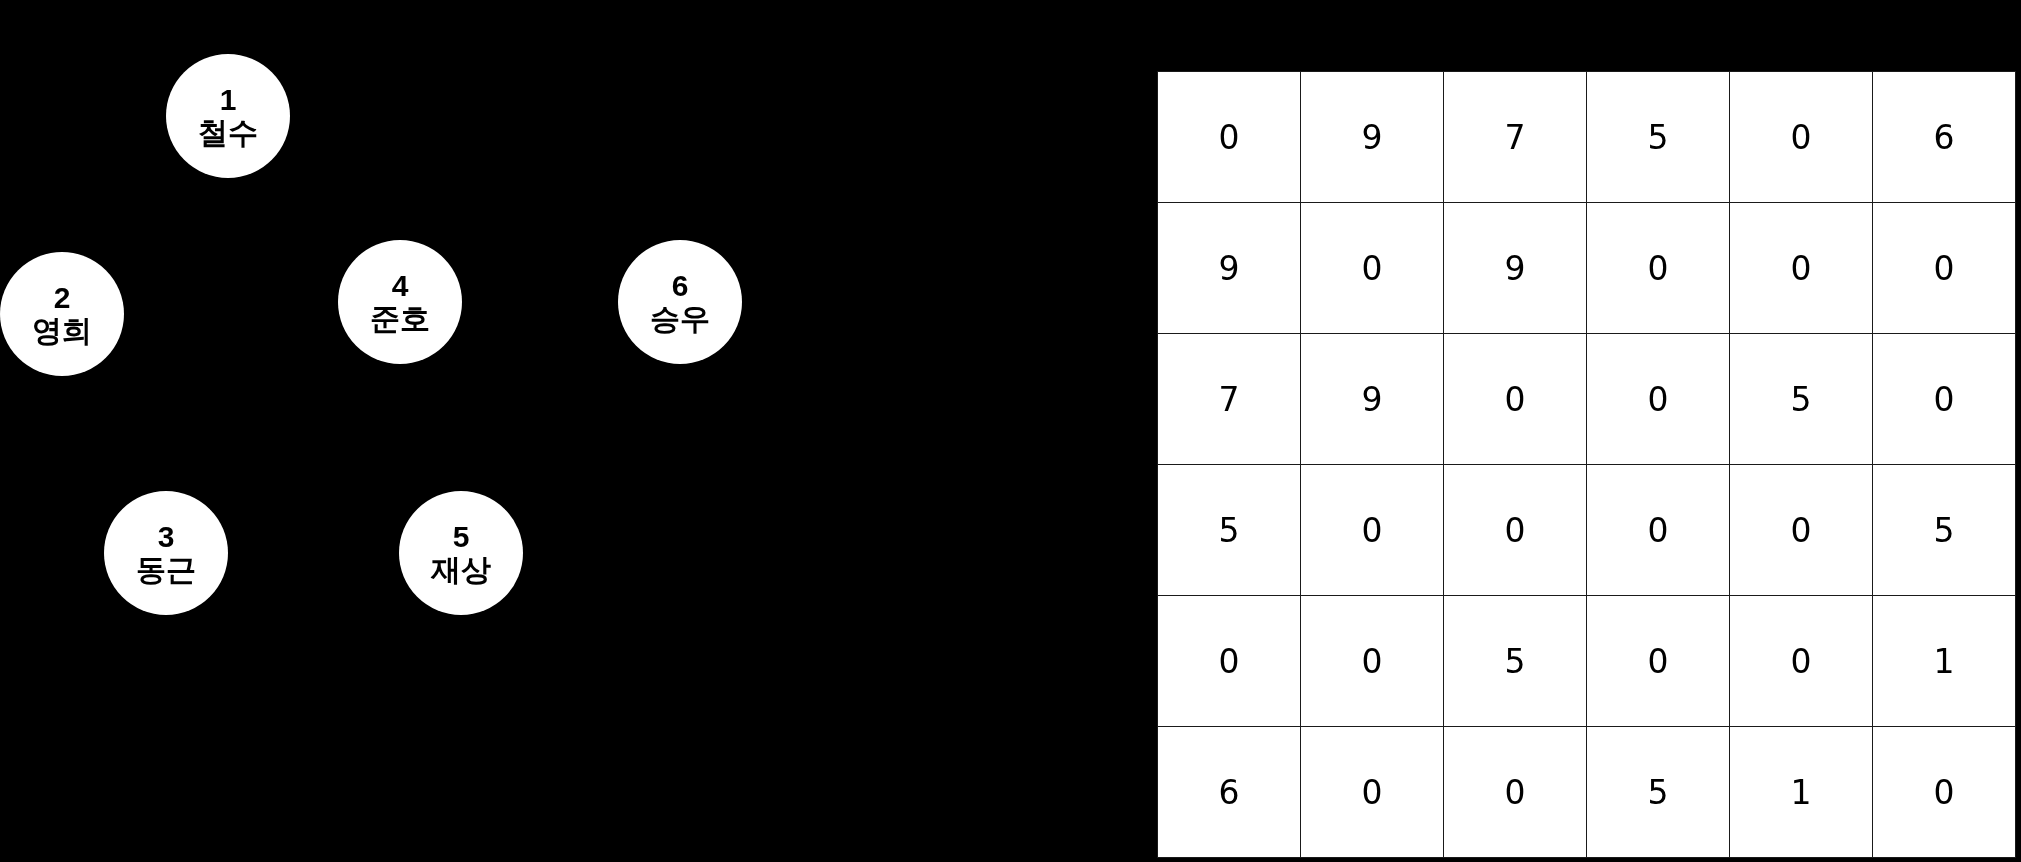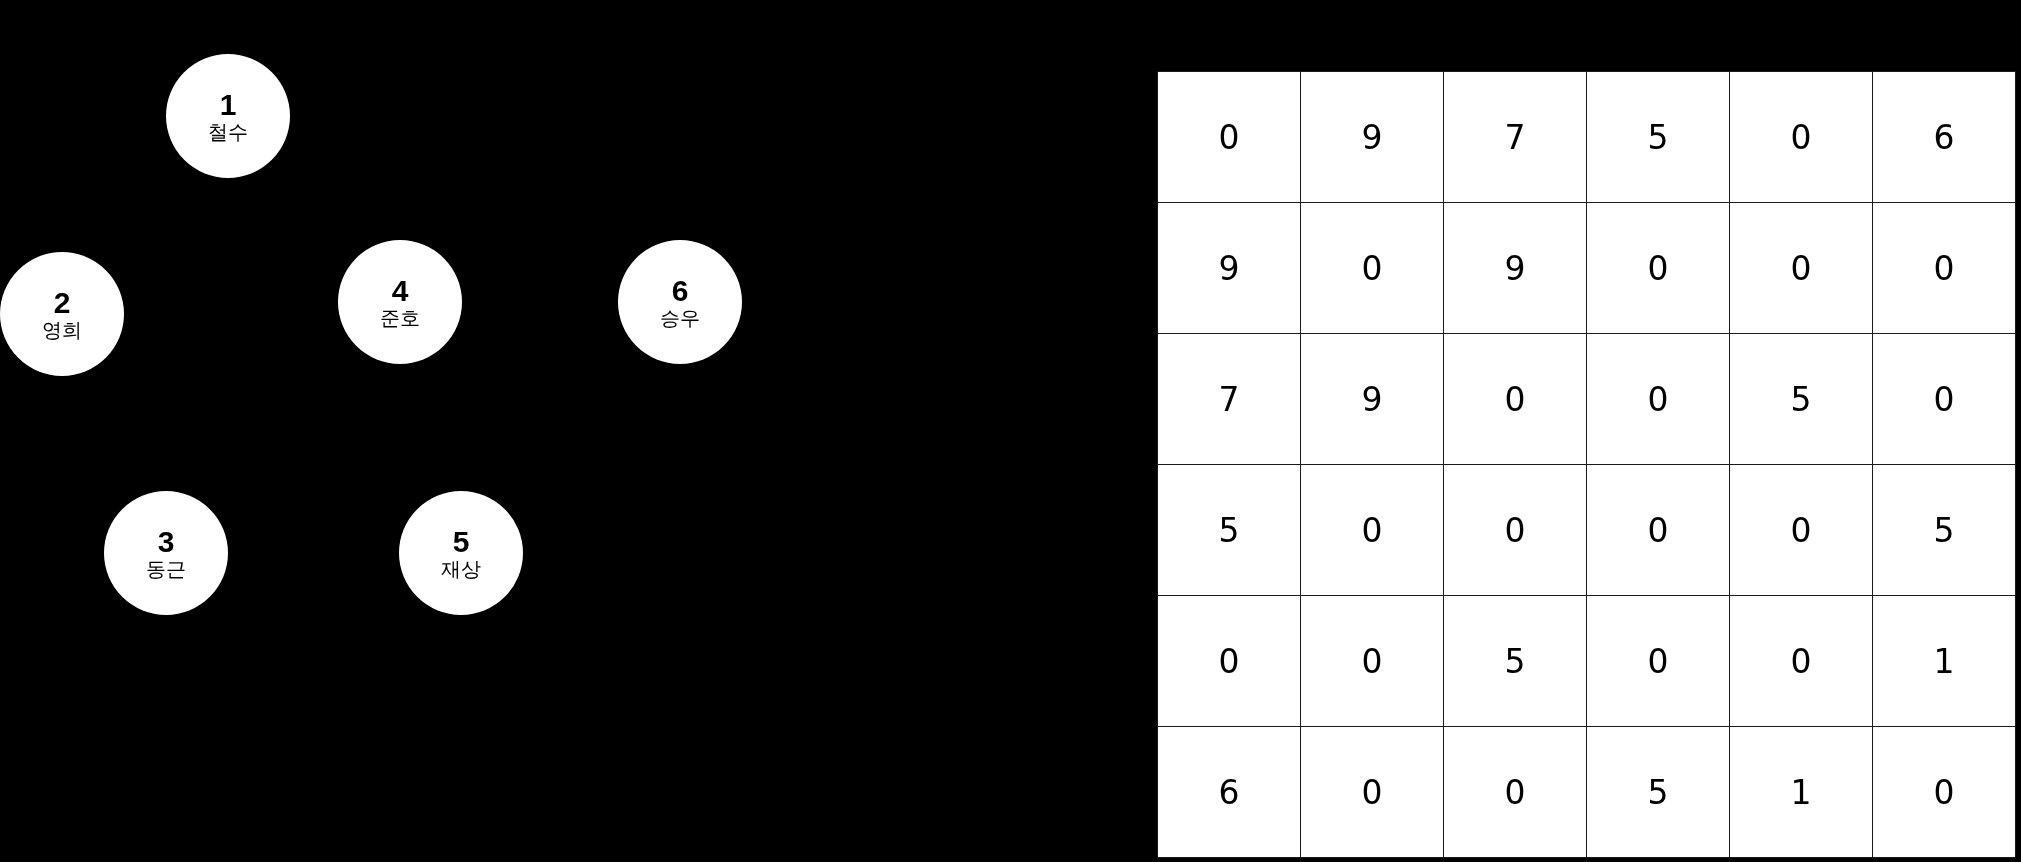--- a/index.html
+++ b/index.html
@@ -36,22 +36,22 @@
     line-height: 1.05;
     box-sizing: border-box;
     user-select: none;
   }
   .node-id {
     font-size: 30px;
     font-weight: bold;
     letter-spacing: 0px;
   }
   .node-label {
-    font-size: 20px;
-    font-weight: normal;
+    font-size: 30px;
+    font-weight: bold;
     margin-top: 2px;
     white-space: nowrap;
   }
 
   
   #matrix-panel {
     position: absolute;
     left: 1157px;
     top: 71px;
     width: 859px;

